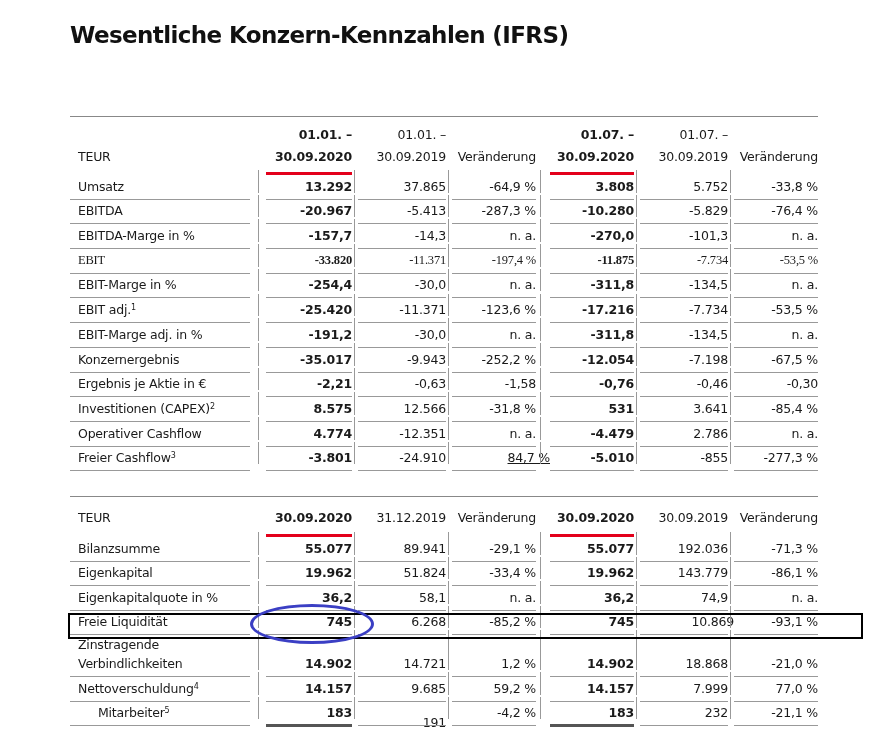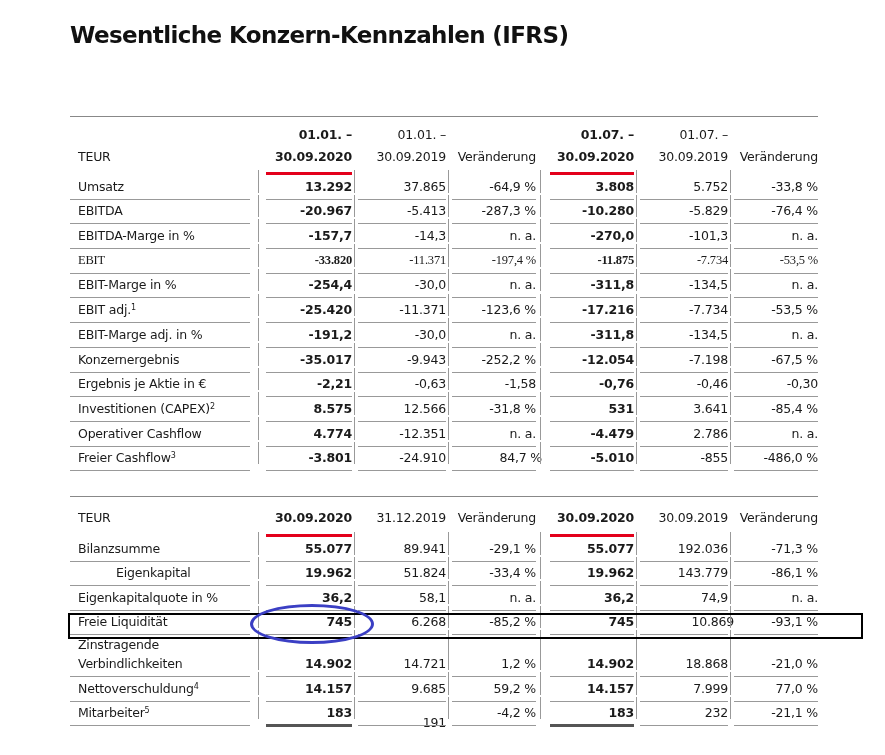--- a/index.html
+++ b/index.html
@@ -295,24 +295,24 @@
         <div class="uline" style="top: 24.7px; left: 288px; width: 88px;"></div>
         <div class="uline" style="top: 24.7px; left: 382px; width: 84px;"></div>
         <div class="uline" style="top: 24.7px; left: 480px; width: 84px;"></div>
         <div class="uline" style="top: 24.7px; left: 570px; width: 88px;"></div>
         <div class="uline" style="top: 24.7px; left: 664px; width: 84px;"></div>
       </div>
       <div class="row" style="top: 329.7px; height: 24.7px;">
         <div class="cell lbl" style="top: 4.7px;"><span>Freier Cashflow</span><sup>3</sup></div>
         <div class="cell num bold" style="left: 196px; width: 86px; top: 4.7px;">-3.801</div>
         <div class="cell num" style="left: 288px; width: 88px; top: 4.7px;">-24.910</div>
-        <div class="cell num" style="left: 388px; width: 84px; top: 4.7px;">84,7 %</div>
+        <div class="cell num" style="left: 396px; width: 84px; top: 4.7px; text-decoration: underline;">84,7 %</div>
         <div class="cell num bold" style="left: 480px; width: 84px; top: 4.7px;">-5.010</div>
         <div class="cell num" style="left: 570px; width: 88px; top: 4.7px;">-855</div>
-        <div class="cell num" style="left: 664px; width: 84px; top: 4.7px;">-486,0 %</div>
+        <div class="cell num" style="left: 664px; width: 84px; top: 4.7px;">-277,3 %</div>
         <div class="vline" style="left: 188px; top: -4px; height: 22.7px;"></div>
         <div class="vline" style="left: 284px; top: -4px; height: 22.7px;"></div>
         <div class="vline" style="left: 378px; top: -4px; height: 22.7px;"></div>
         <div class="vline" style="left: 470px; top: -4px; height: 22.7px;"></div>
         <div class="vline" style="left: 566px; top: -4px; height: 22.7px;"></div>
         <div class="vline" style="left: 660px; top: -4px; height: 22.7px;"></div>
         <div class="uline" style="top: 24.7px; left: 0px; width: 180px;"></div>
         <div class="uline" style="top: 24.7px; left: 196px; width: 86px;"></div>
         <div class="uline" style="top: 24.7px; left: 288px; width: 88px;"></div>
         <div class="uline" style="top: 24.7px; left: 382px; width: 84px;"></div>
@@ -356,21 +356,21 @@
         <div class="vline" style="left: 660px; top: -4px; height: 22.5px;"></div>
         <div class="uline" style="top: 24.5px; left: 0px; width: 180px;"></div>
         <div class="uline" style="top: 24.5px; left: 196px; width: 86px;"></div>
         <div class="uline" style="top: 24.5px; left: 288px; width: 88px;"></div>
         <div class="uline" style="top: 24.5px; left: 382px; width: 84px;"></div>
         <div class="uline" style="top: 24.5px; left: 480px; width: 84px;"></div>
         <div class="uline" style="top: 24.5px; left: 570px; width: 88px;"></div>
         <div class="uline" style="top: 24.5px; left: 664px; width: 84px;"></div>
       </div>
       <div class="row" style="top: 64.5px; height: 24.5px;">
-        <div class="cell lbl" style="top: 4.5px; margin-left: 38px;"><span>Eigenkapital</span></div>
+        <div class="cell lbl" style="top: 4.5px;"><span>Eigenkapital</span></div>
         <div class="cell num bold" style="left: 196px; width: 86px; top: 4.5px;">19.962</div>
         <div class="cell num" style="left: 288px; width: 88px; top: 4.5px;">51.824</div>
         <div class="cell num" style="left: 382px; width: 84px; top: 4.5px;">-33,4 %</div>
         <div class="cell num bold" style="left: 480px; width: 84px; top: 4.5px;">19.962</div>
         <div class="cell num" style="left: 570px; width: 88px; top: 4.5px;">143.779</div>
         <div class="cell num" style="left: 664px; width: 84px; top: 4.5px;">-86,1 %</div>
         <div class="vline" style="left: 188px; top: -4px; height: 22.5px;"></div>
         <div class="vline" style="left: 284px; top: -4px; height: 22.5px;"></div>
         <div class="vline" style="left: 378px; top: -4px; height: 22.5px;"></div>
         <div class="vline" style="left: 470px; top: -4px; height: 22.5px;"></div>
@@ -467,21 +467,21 @@
         <div class="vline" style="left: 660px; top: -4px; height: 22.5px;"></div>
         <div class="uline" style="top: 24.5px; left: 0px; width: 180px;"></div>
         <div class="uline" style="top: 24.5px; left: 196px; width: 86px;"></div>
         <div class="uline" style="top: 24.5px; left: 288px; width: 88px;"></div>
         <div class="uline" style="top: 24.5px; left: 382px; width: 84px;"></div>
         <div class="uline" style="top: 24.5px; left: 480px; width: 84px;"></div>
         <div class="uline" style="top: 24.5px; left: 570px; width: 88px;"></div>
         <div class="uline" style="top: 24.5px; left: 664px; width: 84px;"></div>
       </div>
       <div class="row" style="top: 204.5px; height: 24.5px;">
-        <div class="cell lbl" style="top: 4.5px;"><span>Mitarbeiter</span><sup>5</sup></div>
+        <div class="cell lbl" style="top: 4.5px; margin-left: 20px;"><span>Mitarbeiter</span><sup>5</sup></div>
         <div class="cell num bold" style="left: 196px; width: 86px; top: 4.5px;">183</div>
         <div class="cell num" style="left: 288px; width: 88px; top: 14px;">191</div>
         <div class="cell num" style="left: 382px; width: 84px; top: 4.5px;">-4,2 %</div>
         <div class="cell num bold" style="left: 480px; width: 84px; top: 4.5px;">183</div>
         <div class="cell num" style="left: 570px; width: 88px; top: 4.5px;">232</div>
         <div class="cell num" style="left: 664px; width: 84px; top: 4.5px;">-21,1 %</div>
         <div class="vline" style="left: 188px; top: -4px; height: 22.5px;"></div>
         <div class="vline" style="left: 284px; top: -4px; height: 22.5px;"></div>
         <div class="vline" style="left: 378px; top: -4px; height: 22.5px;"></div>
         <div class="vline" style="left: 470px; top: -4px; height: 22.5px;"></div>

